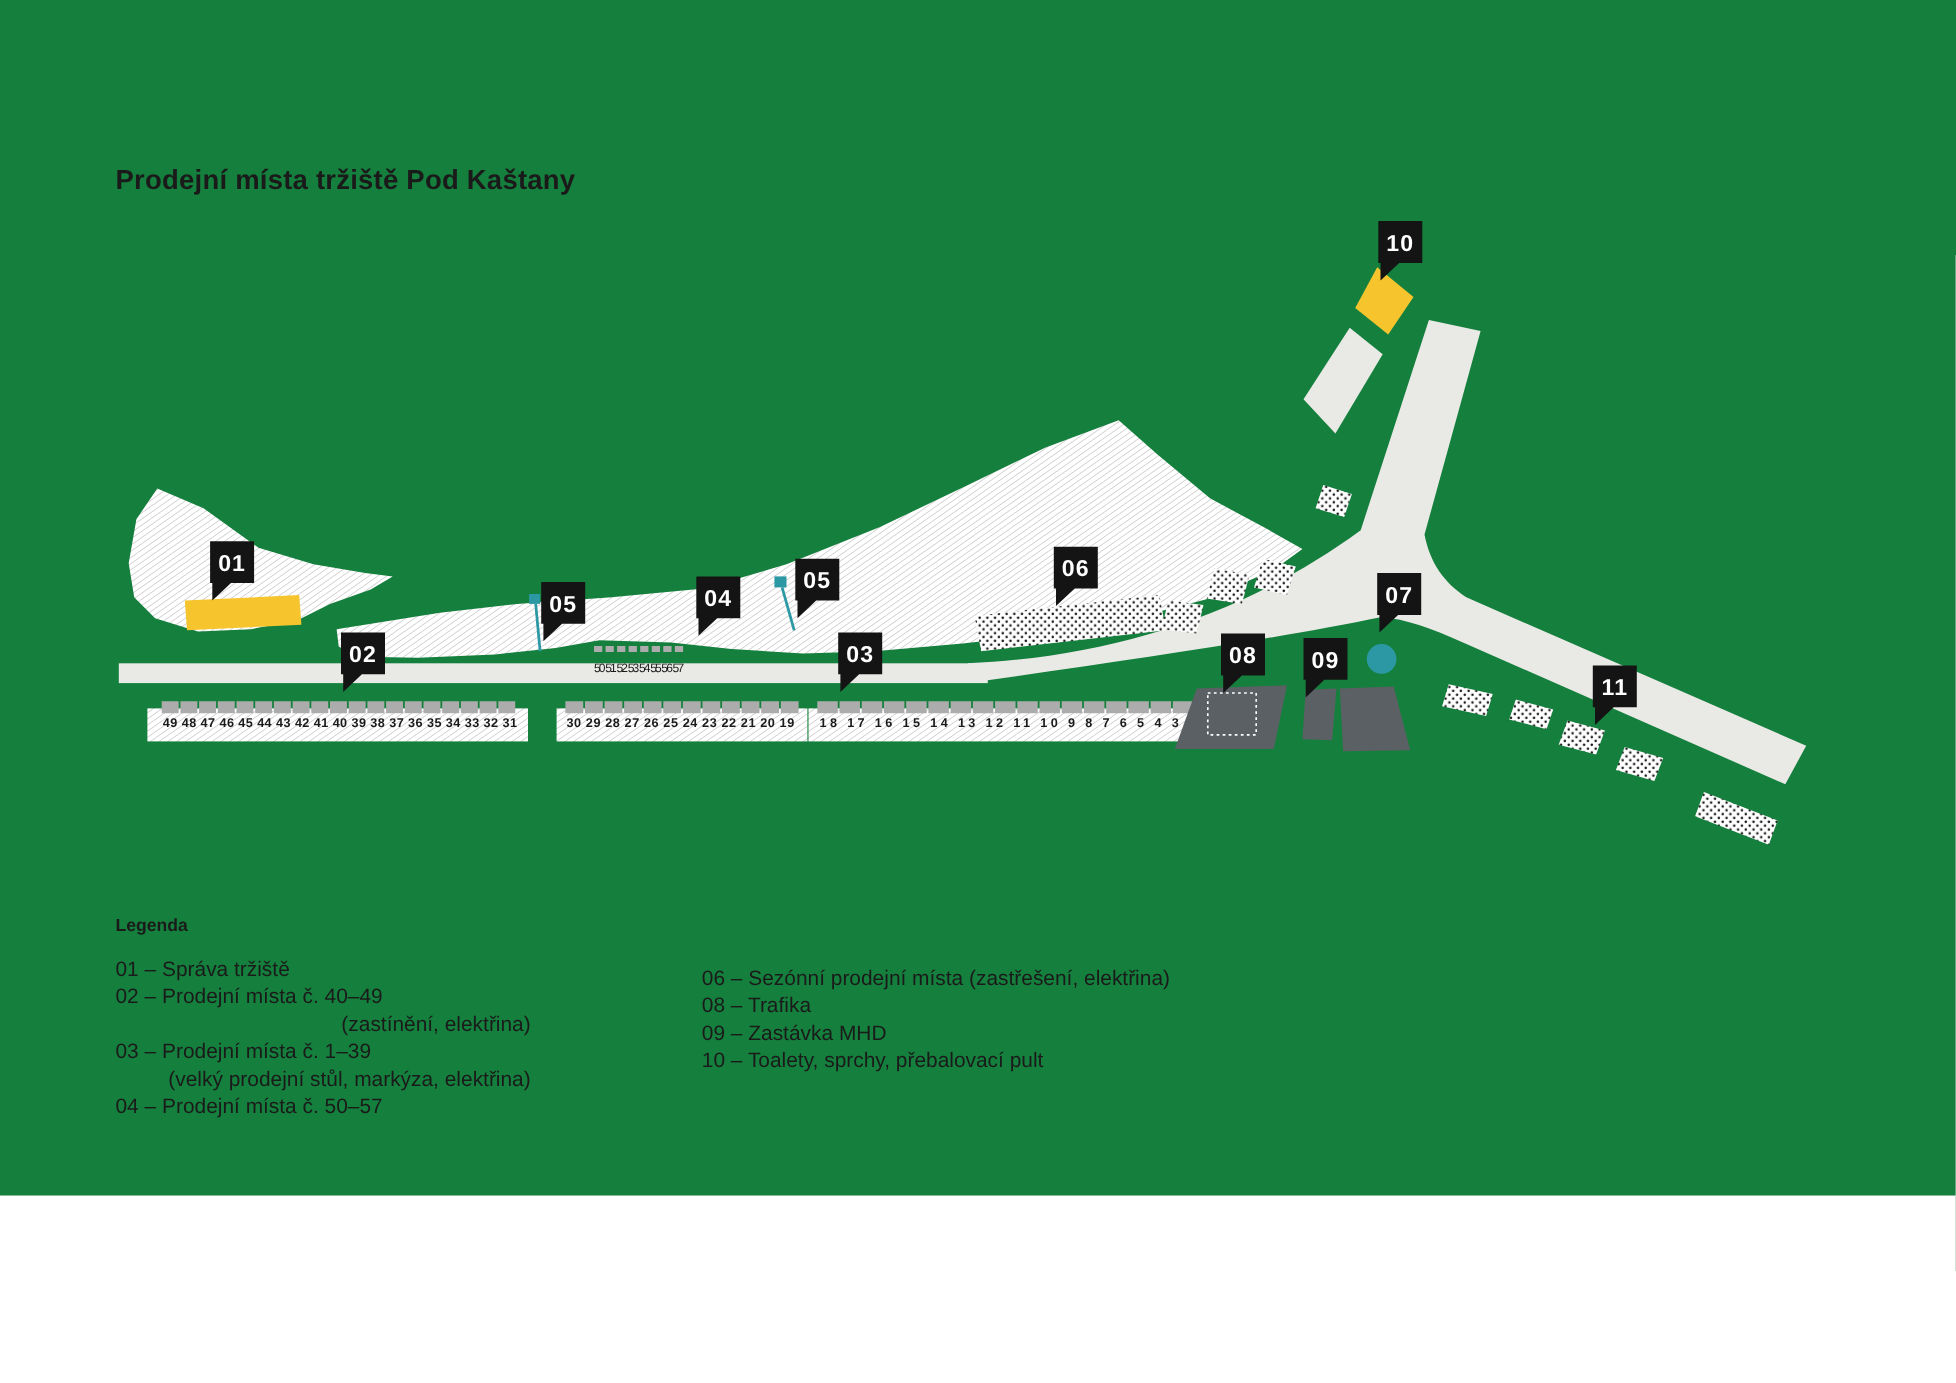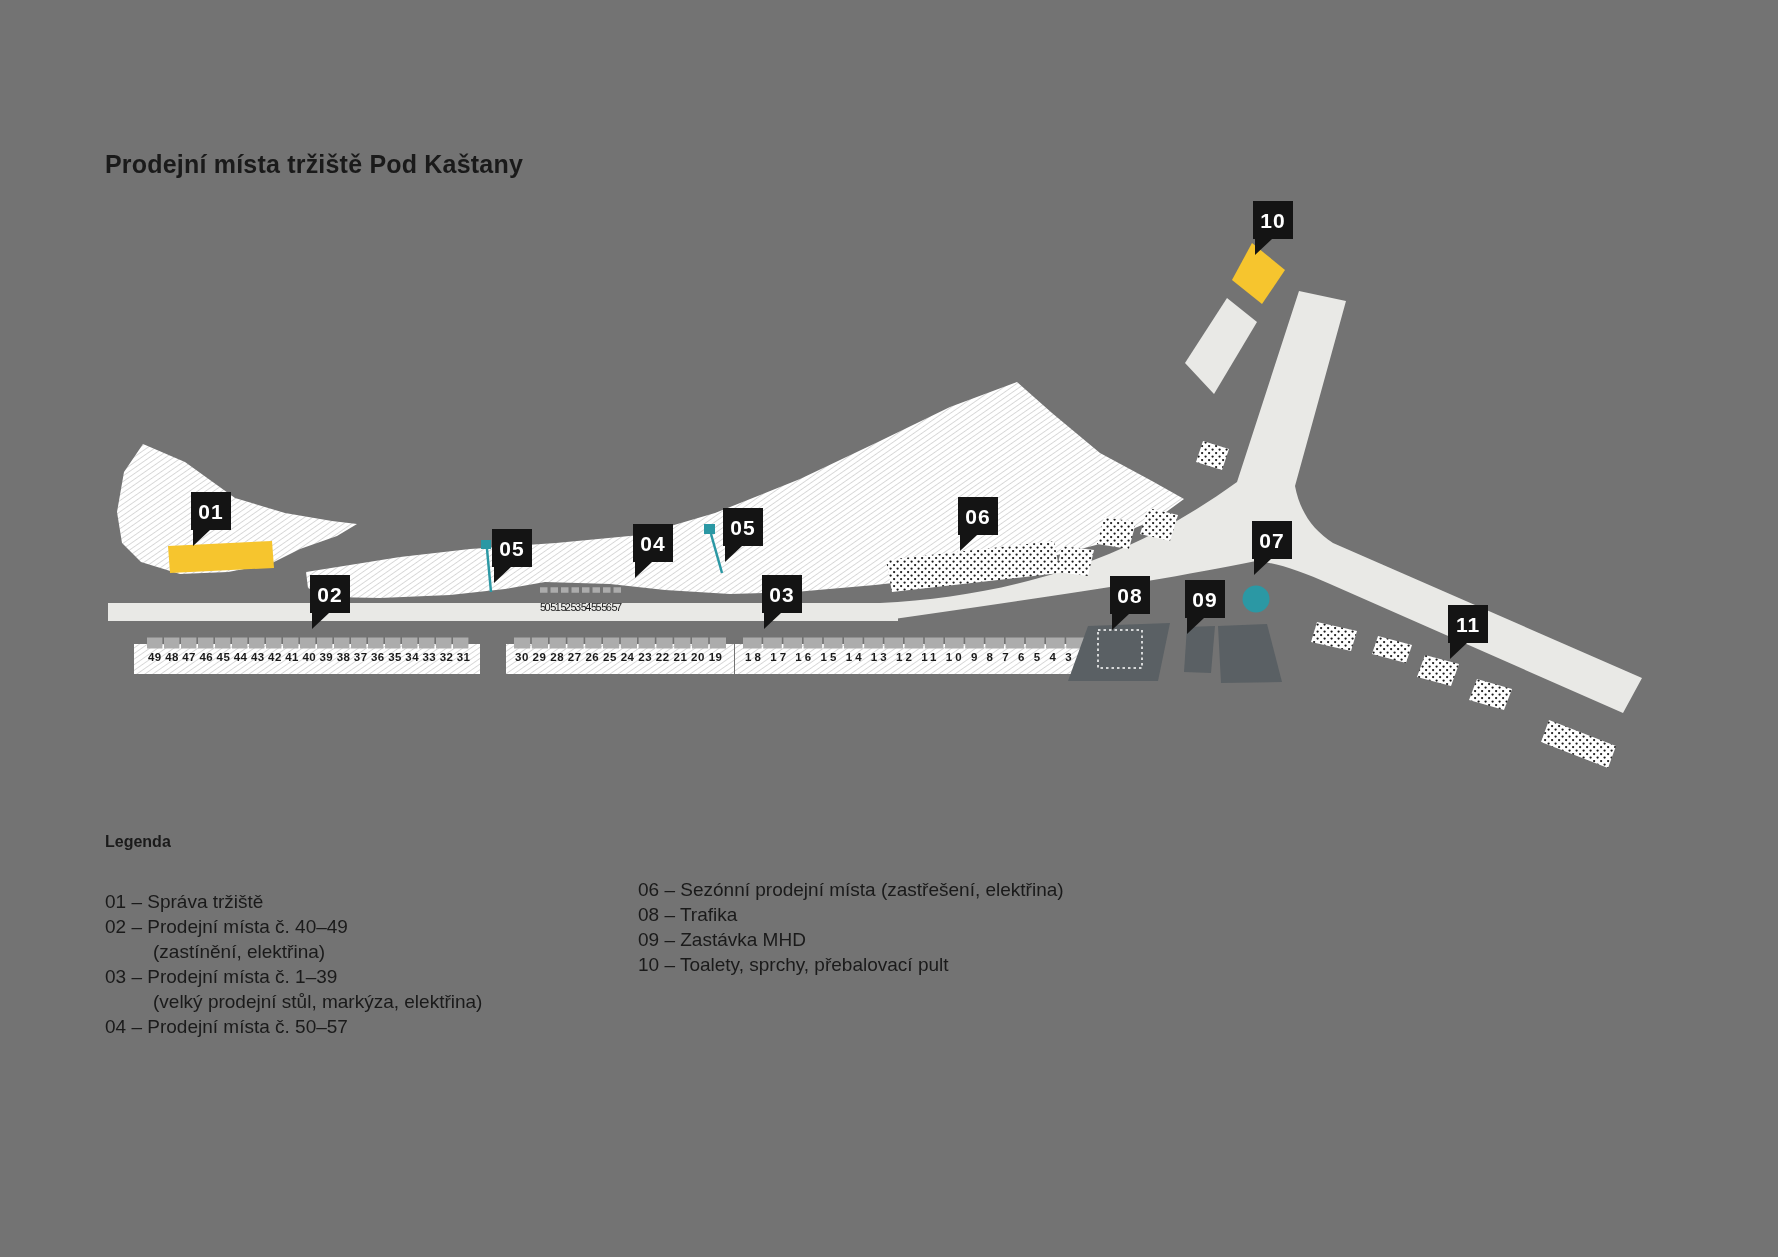--- a/index.html
+++ b/index.html
@@ -1,33 +1,33 @@
 <!DOCTYPE html>
 <html><head>
 <meta charset="utf-8">
 <style>
   html,body { margin:0; padding:0; background:#ffffff; }
   .page {
-    position:relative; width:1778px; height:1257px; background:#737373;
+    position:relative; width:1778px; height:1087px; background:#15803d;
     font-family:"Liberation Sans", sans-serif; color:#1a1a1a; overflow:hidden;
   }
   .page-title {
     position:absolute; left:105px; top:150px;
     font-size:25px; font-weight:bold; letter-spacing:0.2px;
   }
   .map-svg { position:absolute; left:0; top:0; }
   svg text { font-family:"Liberation Sans", sans-serif; }
   .legend-heading {
     position:absolute; left:105px; top:833px;
     font-size:16px; font-weight:bold;
   }
   .legend-col { position:absolute; font-size:19px; line-height:25px; white-space:nowrap; }
-  .legend-col.left  { left:105px; top:869px;margin-top:20px; }
+  .legend-col.left  { left:105px; top:869px; }
   .legend-col.right { left:638px; top:877px; }
-  .legend-line.indent { padding-left:48px; }
+  .legend-line.indent { padding-left:48px;text-align:right; }
 </style>
 </head>
 <body>
 
 <div class="page">
 
   <div class="page-title">Prodejní místa tržiště Pod Kaštany</div>
 
   <svg class="map-svg" width="1778" height="1257" viewBox="0 0 1778 1257">
     <defs>

